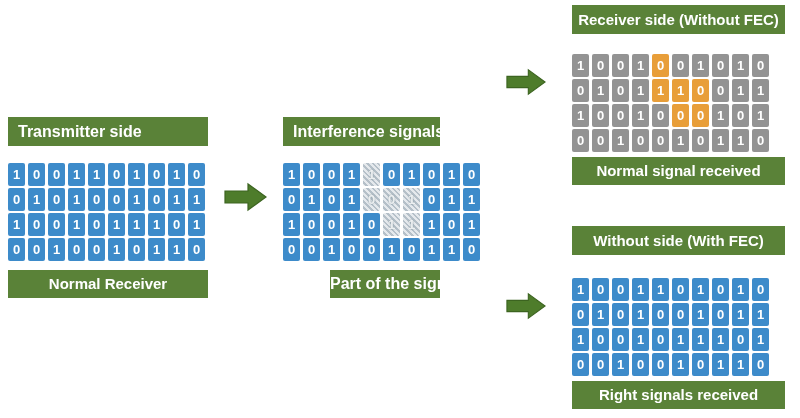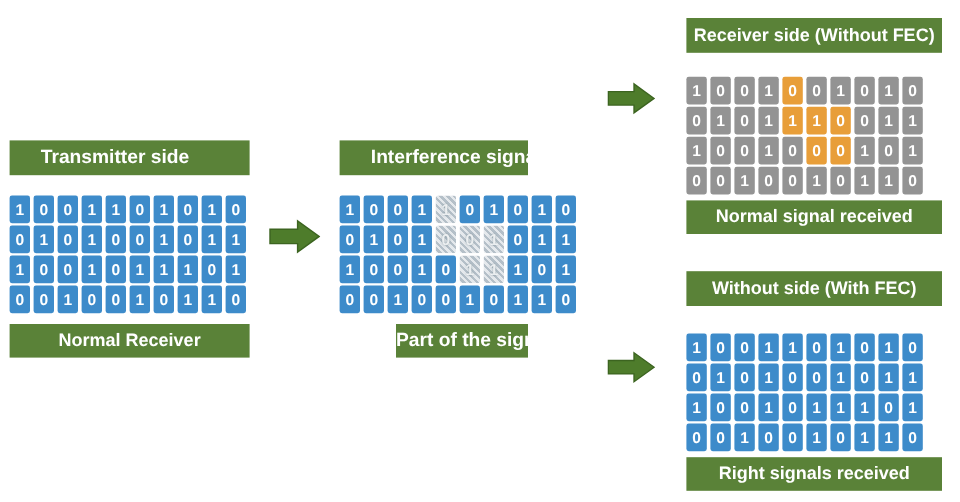--- a/index.html
+++ b/index.html
@@ -7,31 +7,31 @@
   .canvas {
     position: relative;
     width: 800px;
     height: 418px;
     background: #ffffff;
     overflow: hidden;
   }
   .panel { position: absolute; }
   .panel-transmitter { left: 8px;  top: 117px; width: 200px; }
   .panel-interference { left: 283px; top: 117px; width: 157px; }
-  .panel-rx-nofec { left: 572px; top: 15px;   width: 213px; }
+  .panel-rx-nofec { left: 572px; top: 5px;   width: 213px; }
   .panel-rx-fec   { left: 572px; top: 226px; width: 213px; }
 
   .header-box {
     background: var(--panel_green);
     color: #ffffff;
     font-weight: bold;
     font-size: 16px;
     height: 29px;
     line-height: 29px;
-    padding-left: 26px;
+    padding-left: 10px;
     box-sizing: border-box;
     white-space: nowrap;
   }
   .panel-rx-nofec .header-box, .panel-rx-fec .header-box {
     font-size: 15px;
     text-align: center;
     padding-left: 0;
   }
 
   .bit-grid {

